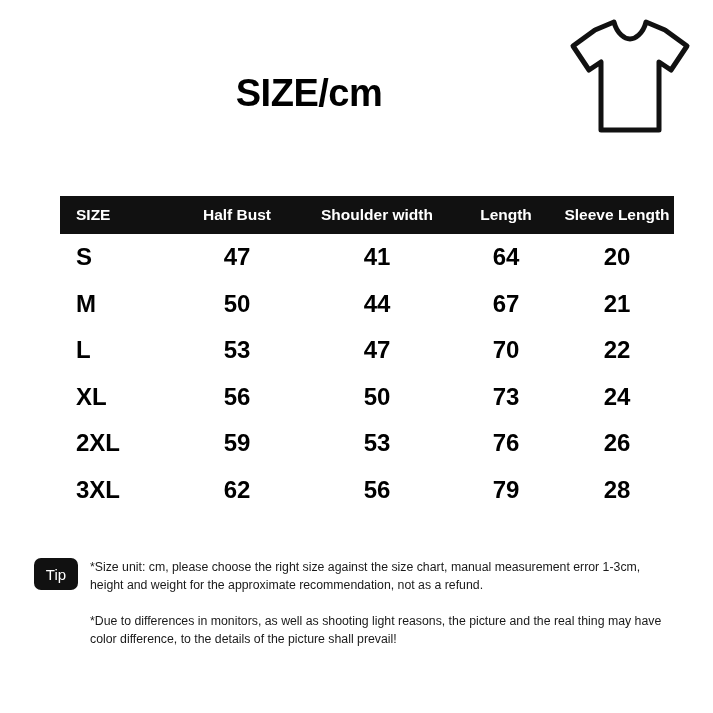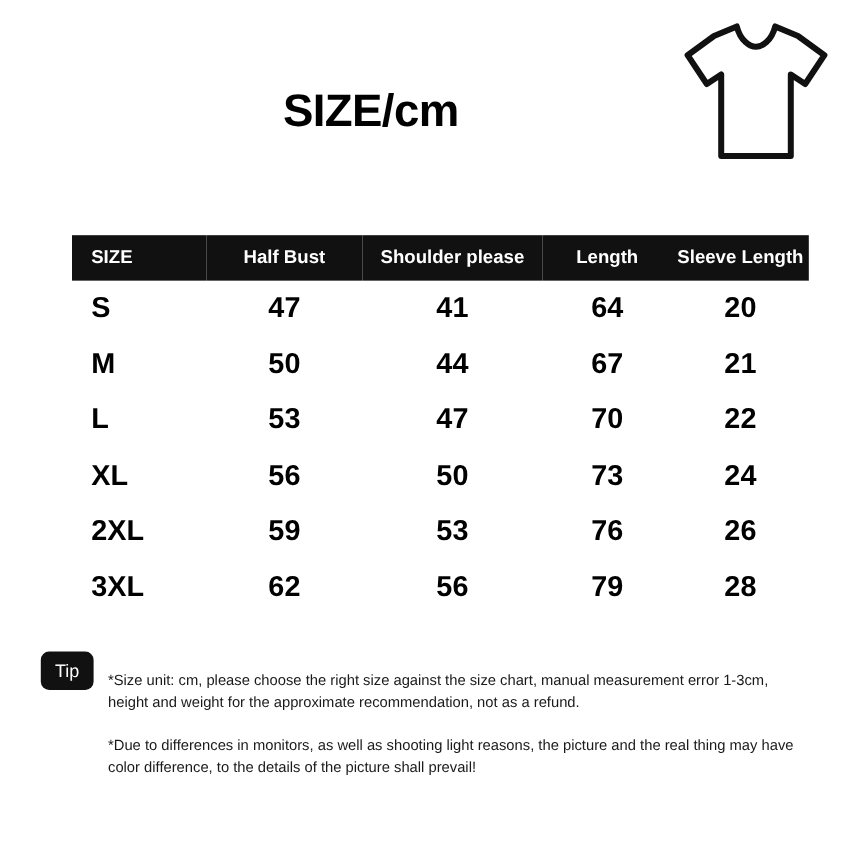--- a/index.html
+++ b/index.html
@@ -105,21 +105,21 @@
     width: 44px;
     height: 32px;
     background: #111111;
     color: #ffffff;
     border-radius: 7px;
     font-size: 15px;
     display: flex;
     align-items: center;
     justify-content: center;
     flex: 0 0 auto;
-    margin-top: 3px;
+    margin-top: 18px;
   }
   .tip-text {
     margin-left: 12px;
     font-size: 12.3px;
     line-height: 18px;
     color: #1a1a1a;
     max-width: 576px;
   }
   .tip-text p {
     margin: 18px 0 4px 0;
@@ -145,21 +145,21 @@
         <col class="c0">
           <col class="c1">
           <col class="c2">
           <col class="c3">
           <col class="c4">
       </colgroup>
       <thead>
         <tr>
           <th class="col-size">SIZE</th>
           <th>Half Bust</th>
-          <th>Shoulder please</th>
+          <th>Shoulder width</th>
           <th>Length</th>
           <th>Sleeve Length</th>
         </tr>
       </thead>
       <tbody>
         <tr>
           <td class="col-size">S</td>
           <td>47</td>
           <td>41</td>
           <td>64</td>

